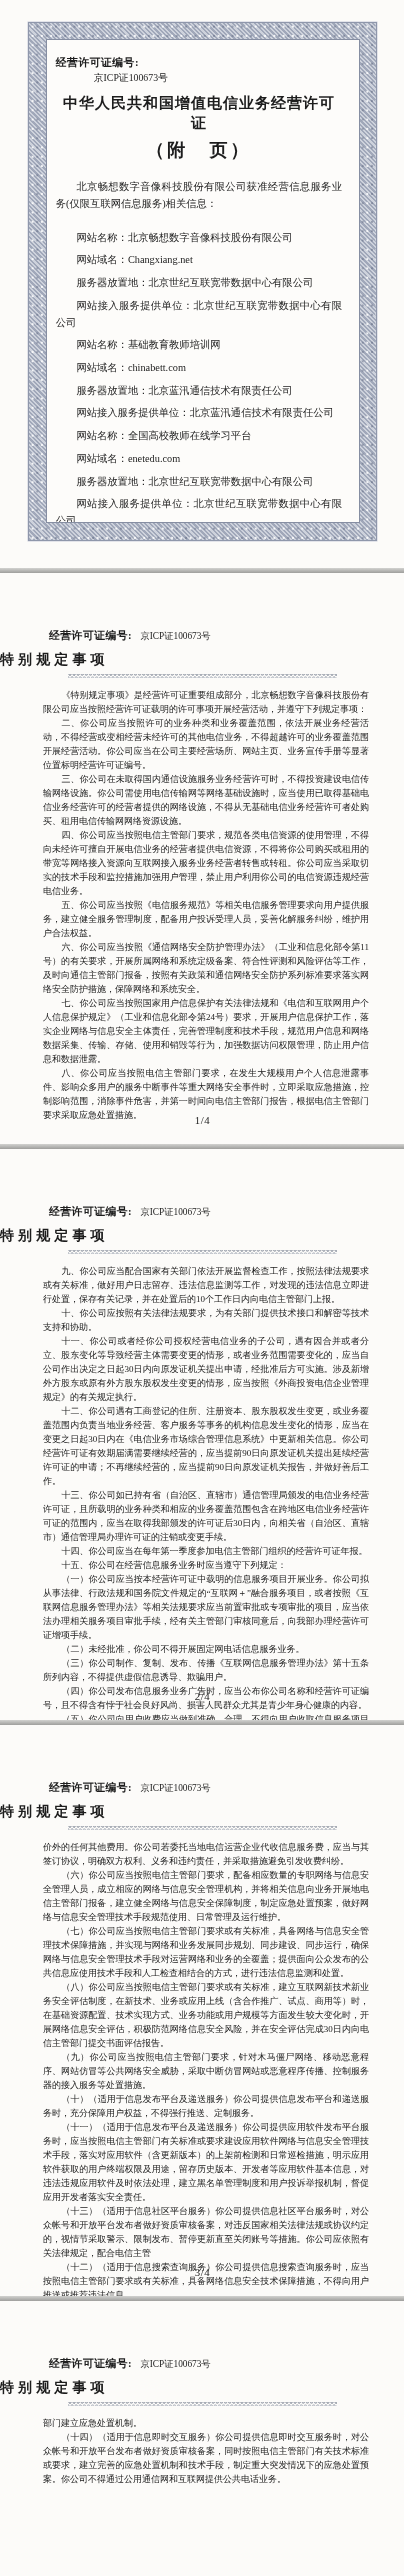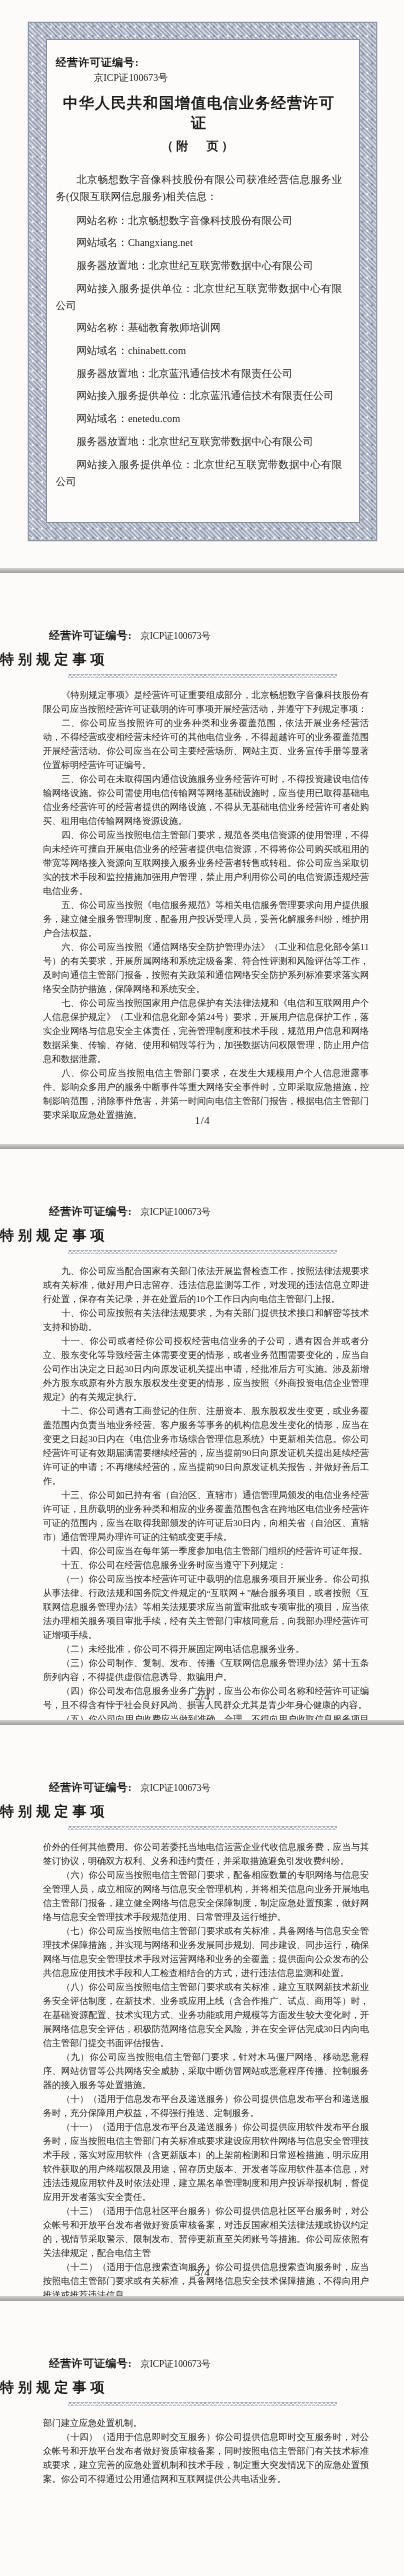--- a/index.html
+++ b/index.html
@@ -34,28 +34,28 @@
     overflow:hidden;
   }
   .cert-license-label { font-size:10.8px; font-weight:bold; letter-spacing:0.5px; }
   .cert-license-value { font-size:9.8px; margin-left:38px; margin-top:2.1px; }
   .cert-title {
     margin-top:8.2px; text-align:center;
     font-size:15px; font-weight:bold; letter-spacing:1px; line-height:20.6px;
   }
   .cert-subtitle {
     margin-top:4.1px; text-align:center;
-    font-size:12px; font-weight:bold; letter-spacing:3.1px;
+    font-size:18px; font-weight:bold; letter-spacing:3.1px;
   }
   .cert-intro {
     margin-top:15.5px;
     font-size:10.3px; line-height:17px;
     text-indent:2em; text-align:justify;
   }
-  .cert-entries { margin-top:7px; }
+  .cert-entries { margin-top:17px; }
   .cert-entries p {
     font-size:10.3px; line-height:17px;
     text-indent:2em; text-align:justify;
     margin-bottom:5.7px;
   }
 
   
   .special-page { position:absolute; left:0; width:405px; height:576px; background:#fcfbf9; }
   .special-page.p1 { top:568px; }
   .special-page.p2 { top:1144px; }
@@ -107,20 +107,21 @@
       <div class="cert-intro">北京畅想数字音像科技股份有限公司获准经营信息服务业务(仅限互联网信息服务)相关信息：</div>
       <div class="cert-entries">
           <p>网站名称：北京畅想数字音像科技股份有限公司</p>
           <p>网站域名：Changxiang.net</p>
           <p>服务器放置地：北京世纪互联宽带数据中心有限公司</p>
           <p>网站接入服务提供单位：北京世纪互联宽带数据中心有限公司</p>
           <p>网站名称：基础教育教师培训网</p>
           <p>网站域名：chinabett.com</p>
           <p>服务器放置地：北京蓝汛通信技术有限责任公司</p>
           <p>网站接入服务提供单位：北京蓝汛通信技术有限责任公司</p>
+          <p>网站名称：全国高校教师在线学习平台</p>
           <p>网站域名：enetedu.com</p>
           <p>服务器放置地：北京世纪互联宽带数据中心有限公司</p>
           <p>网站接入服务提供单位：北京世纪互联宽带数据中心有限公司</p>
         </div>
     </div>
   </div>
 </section>
 
 <section class="special-page p1">
   <div class="divider"></div>

